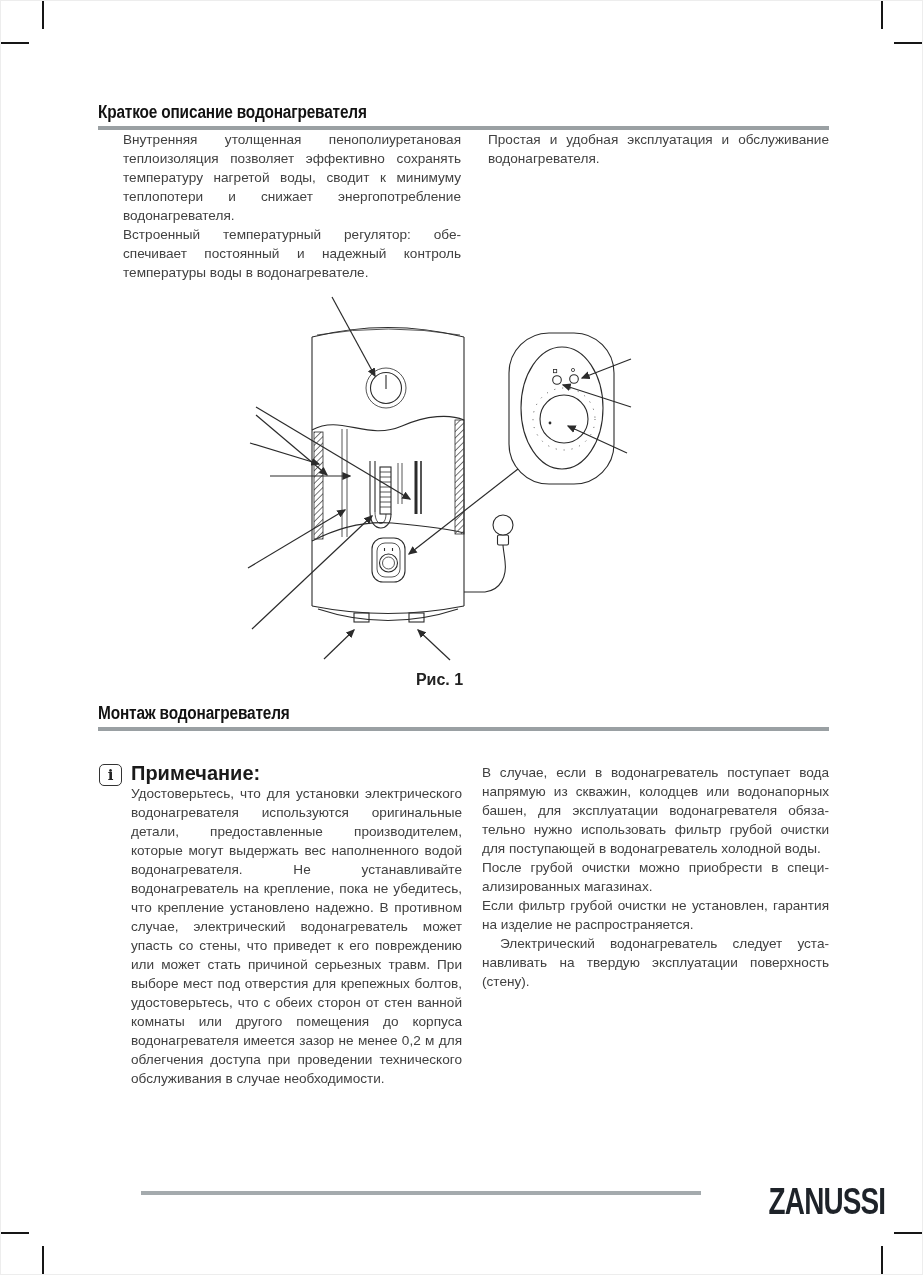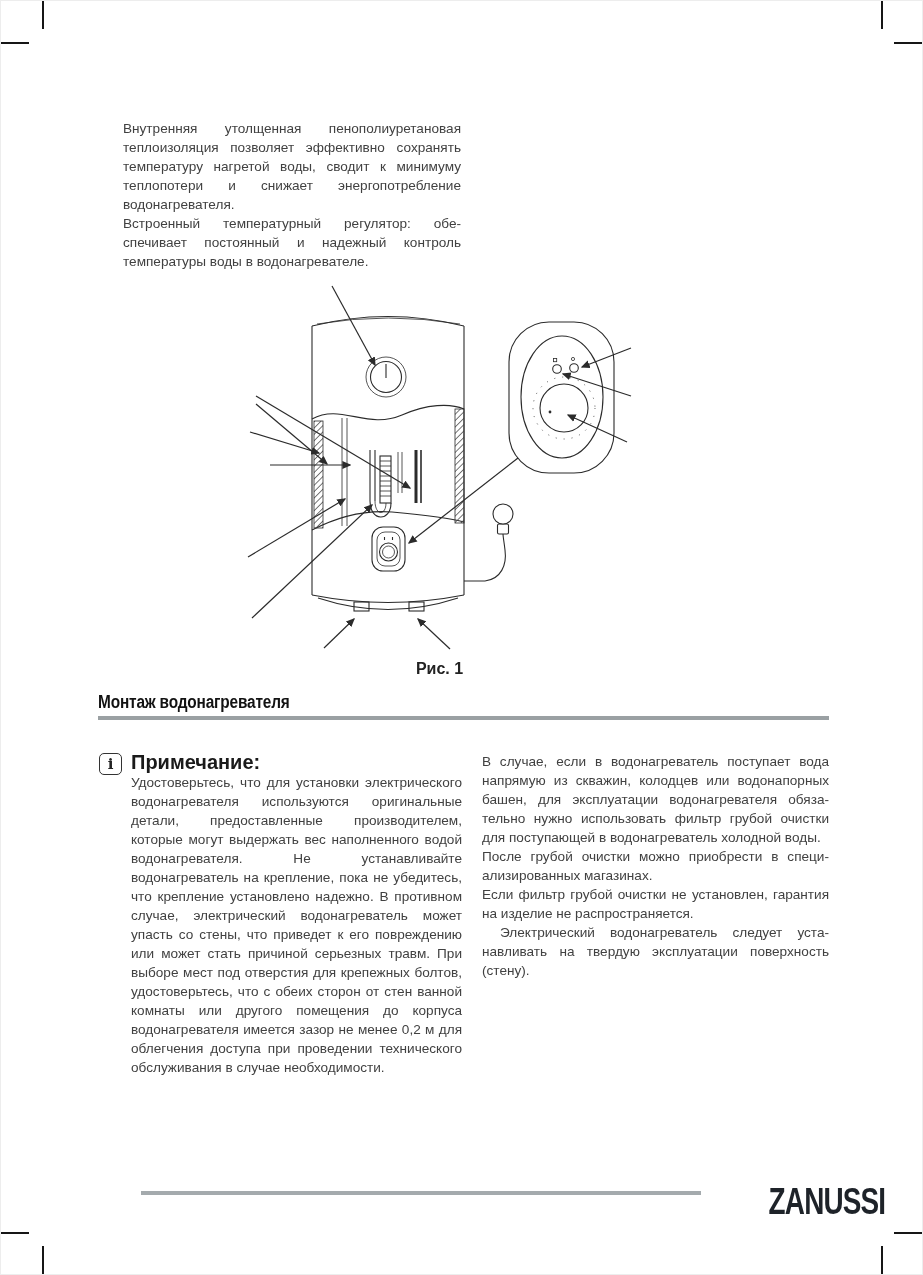--- a/index.html
+++ b/index.html
@@ -24,21 +24,21 @@
   .sec-title{
     display:inline-block;
     font-size:17.5px;font-weight:bold;color:#121212;
     letter-spacing:-0.2px;
     transform:scaleX(0.88);transform-origin:left center;
     white-space:nowrap;
   }
   .rule{height:4px;background:#9aa0a3;margin-top:3px;}
 
   .cols{display:flex;justify-content:space-between;}
-  .intro{margin-top:17px;}
+  .intro{}
   .intro .col-l{width:338px;margin-left:25px;}
   .intro .col-r{width:341px;}
   p.body{
     margin:0;font-size:13.6px;line-height:19px;
     text-align:justify;color:#414141;
   }
 
   .figure-wrap{position:relative;height:382px;margin-top:7px;}
   .figure-wrap svg{position:absolute;left:0;top:0;}
   .fig-caption{
@@ -86,27 +86,32 @@
   <div class="crop h" style="left:0;top:41px;"></div>
   <div class="crop v" style="left:880px;top:0;"></div>
   <div class="crop h" style="right:0;top:41px;"></div>
   <div class="crop h" style="left:0;top:1231px;"></div>
   <div class="crop v" style="left:41px;bottom:0;"></div>
   <div class="crop h" style="right:0;top:1231px;"></div>
   <div class="crop v" style="left:880px;bottom:0;"></div>
 
   <div class="content" style="top:101px;">
 
+    <div class="sec-head">
+      <span class="sec-title">Краткое описание водонагревателя</span>
+      <div class="rule"></div>
+    </div>
 
     <div class="cols intro">
       <div class="col-l">
         <p class="body">Внутренняя утолщенная пенополиуретановая теплоизоляция позволяет эффективно сохра­нять температуру нагретой воды, сводит к минимуму теплопотери и снижает энергопотре­бление водонагревателя.</p>
         <p class="body">Встроенный температурный регулятор: обе­спечивает постоянный и надежный контроль температуры воды в водонагревателе.</p>
       </div>
       <div class="col-r">
+        <p class="body">Простая и удобная эксплуатация и обслуживание водонагревателя.</p>
       </div>
     </div>
 
     <div class="figure-wrap">
       <svg width="731" height="382" viewBox="97 333 731 382" xmlns="http://www.w3.org/2000/svg">
         <defs>
           <marker id="ah" viewBox="0 0 10 10" refX="8.5" refY="5" markerWidth="7.5" markerHeight="7.5" orient="auto">
             <path d="M0,0.6 L10,5 L0,9.4 z" fill="#2b2b2b"></path>
           </marker>
           <pattern id="hatch" width="4.5" height="4.5" patternUnits="userSpaceOnUse" patternTransform="rotate(45)">

